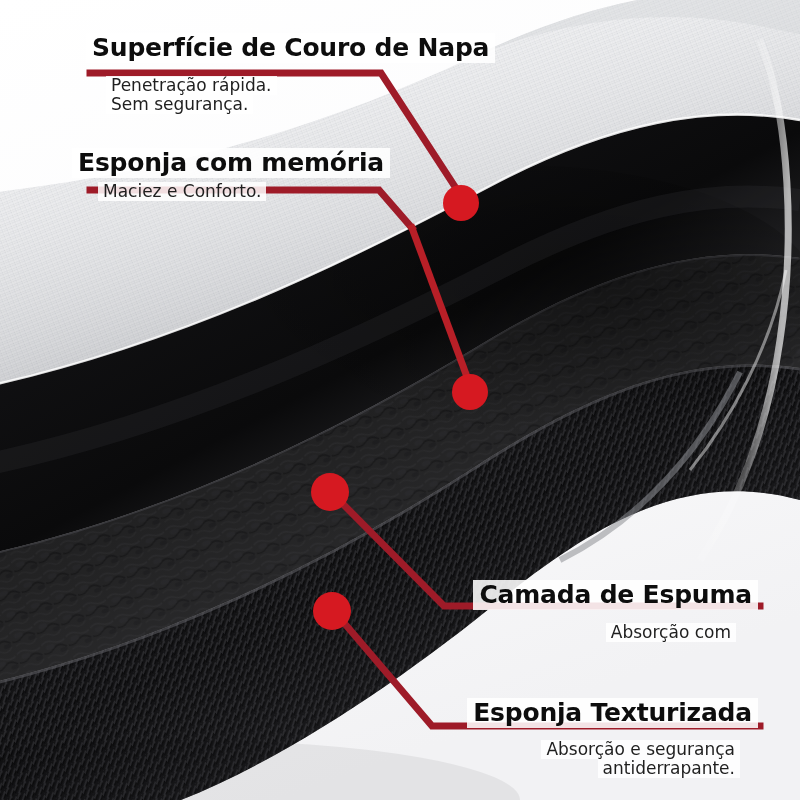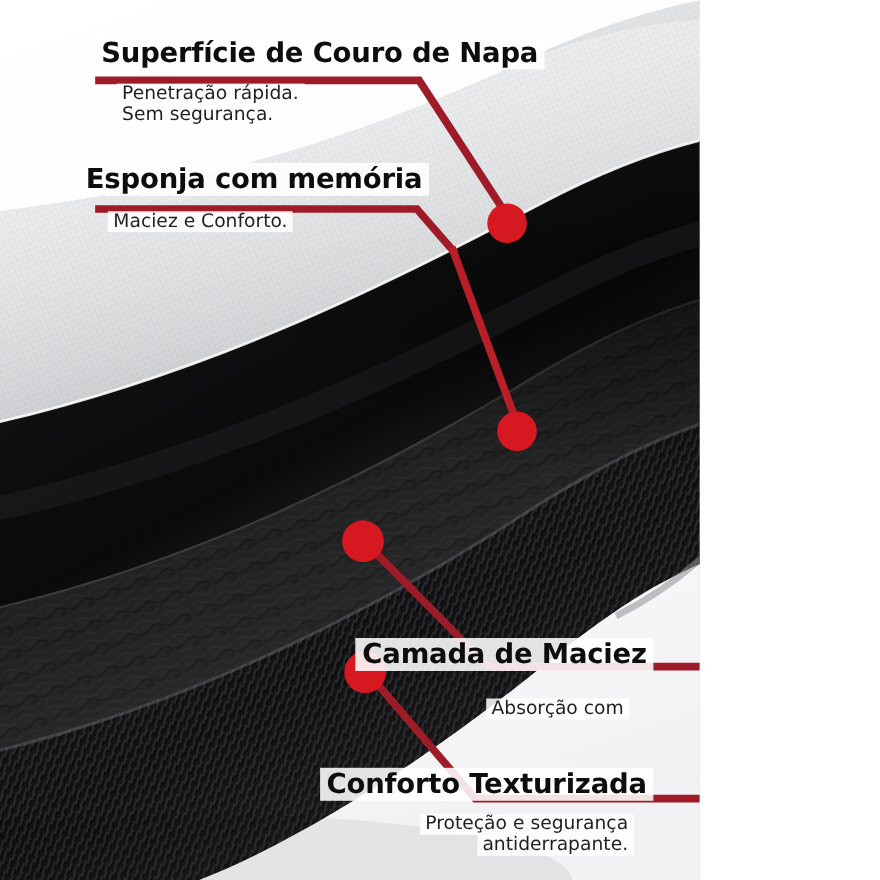--- a/index.html
+++ b/index.html
@@ -3,21 +3,21 @@
 <meta charset="utf-8">
 <title>Infografico Tapete</title>
 <style>
   html, body {
     margin: 0;
     padding: 0;
     background: #ffffff;
   }
   #stage {
     position: relative;
-    width: 636px;
+    width: 800px;
     height: 800px;
     overflow: hidden;
     background: #bef264;
     font-family: "DejaVu Sans", "Liberation Sans", sans-serif;
     text-decoration: underline;
     -webkit-font-smoothing: antialiased;
   }
 
   
   #photo {
@@ -62,25 +62,25 @@
     background: rgba(255,255,255,0.86);
     padding: 0 5px;
     width: max-content;
   }
 
   
   #callout-napa { left: 86px; top: 33px; }
   #callout-napa .sub { margin-top: 13px; margin-left: 20px; text-align: center; }
 
   #callout-esponja { left: 72px; top: 148px; }
-  #callout-esponja .sub { margin-top: 14px; margin-left: 26px; text-align: left; }
+  #callout-esponja .sub { margin-top: 4px; margin-left: 26px; text-align: left; }
 
   
   #callout-espuma { right: 42px; top: 580px; text-align: right; }
-  #callout-espuma .sub { margin-top: 25px; text-align: center; margin-right: 22px; }
+  #callout-espuma .sub { margin-top: 13px; text-align: center; margin-right: 22px; }
   #callout-espuma .sub .subline { margin-left: auto; }
 
   #callout-borracha { right: 42px; top: 698px; text-align: right; }
   #callout-borracha .sub { margin-top: 12px; text-align: center; margin-right: 18px; }
   #callout-borracha .sub .subline { margin-left: auto; }
 </style>
 </head>
 <body>
 
 <div id="stage">
@@ -271,27 +271,27 @@
   </div>
 
   <div class="callout" id="callout-esponja">
     <div class="heading">Esponja com memória</div>
     <div class="sub">
       <span class="subline">Maciez e Conforto.</span>
     </div>
   </div>
 
   <div class="callout" id="callout-espuma">
-    <div class="heading">Camada de Maciez</div>
+    <div class="heading">Camada de Espuma</div>
     <div class="sub">
       <span class="subline">Absorção com</span>
     </div>
   </div>
 
   <div class="callout" id="callout-borracha">
-    <div class="heading">Conforto Texturizada</div>
-    <div class="sub">
-      <span class="subline">Proteção e segurança</span>
+    <div class="heading">Esponja Texturizada</div>
+    <div class="sub">
+      <span class="subline">Absorção e segurança</span>
       <span class="subline">antiderrapante.</span>
     </div>
   </div>
 
 </div>
 
 </body></html>

